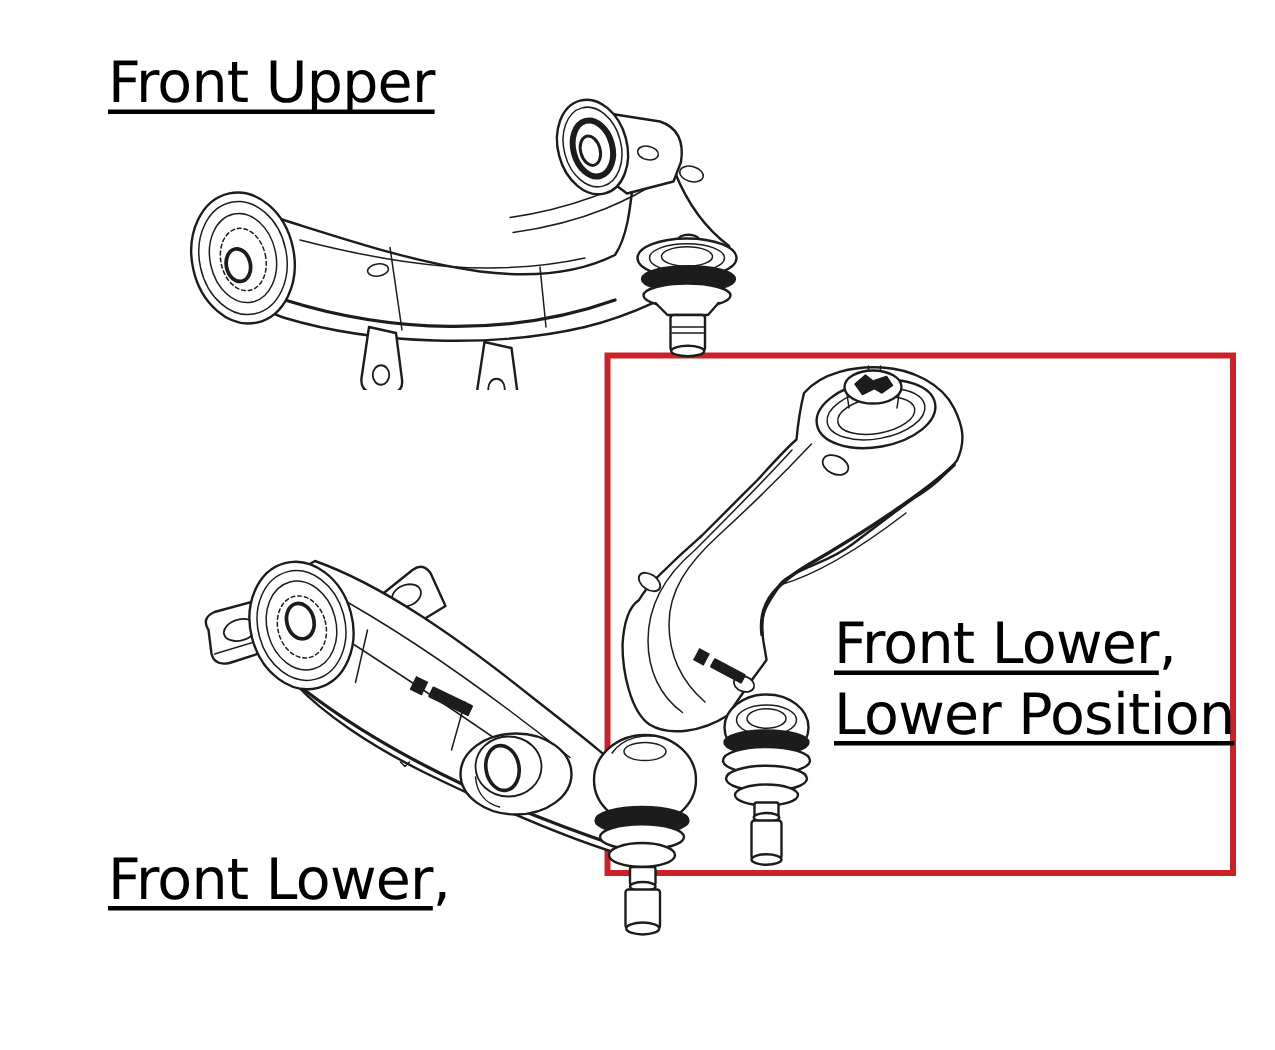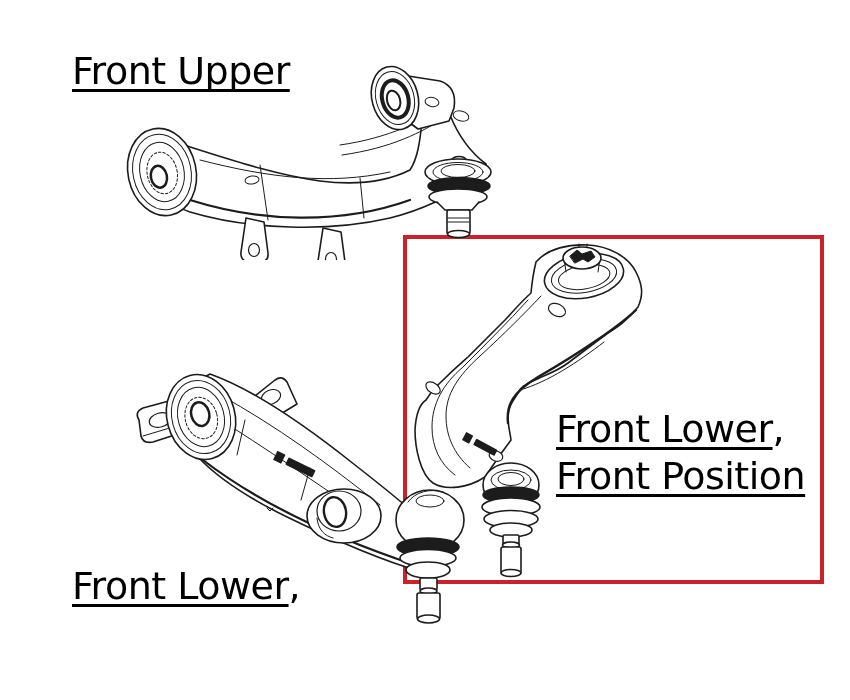--- a/index.html
+++ b/index.html
@@ -23,21 +23,21 @@
   .label{
     z-index:3;font-size:38px;line-height:47px;letter-spacing:-0.5px;
     color:var(--text);white-space:nowrap;
   }
   .label .u{
     text-decoration:underline;
     text-decoration-thickness:2.5px;
     text-underline-offset:5px;
     text-decoration-skip-ink:none;
   }
-  #label-front-upper{left:72px;top:48px;}
+  #label-front-upper{left:72px;top:32px;}
   #label-rear{left:556px;top:406px;}
   #label-front{left:72px;top:563px;}
   svg .ln{fill:none;stroke:currentColor;}
 </style>
 </head>
 <body>
 
 <div class="canvas">
 
   <div class="abs highlight-box"></div>
@@ -180,20 +180,20 @@
       <ellipse cx="303.5" cy="259" rx="11" ry="4"></ellipse>
     </g>
   </svg>
 
   <div class="abs label" id="label-front-upper">
     <span class="u">Front Upper</span>
   </div>
 
   <div class="abs label" id="label-rear">
     <div><span class="u">Front Lower</span><span>,</span></div>
-    <div><span class="u">Front Position</span></div>
+    <div><span class="u">Lower Position</span></div>
   </div>
 
   <div class="abs label" id="label-front">
     <div><span class="u">Front Lower</span><span>,</span></div>
   </div>
 
 </div>
 
 </body></html>

